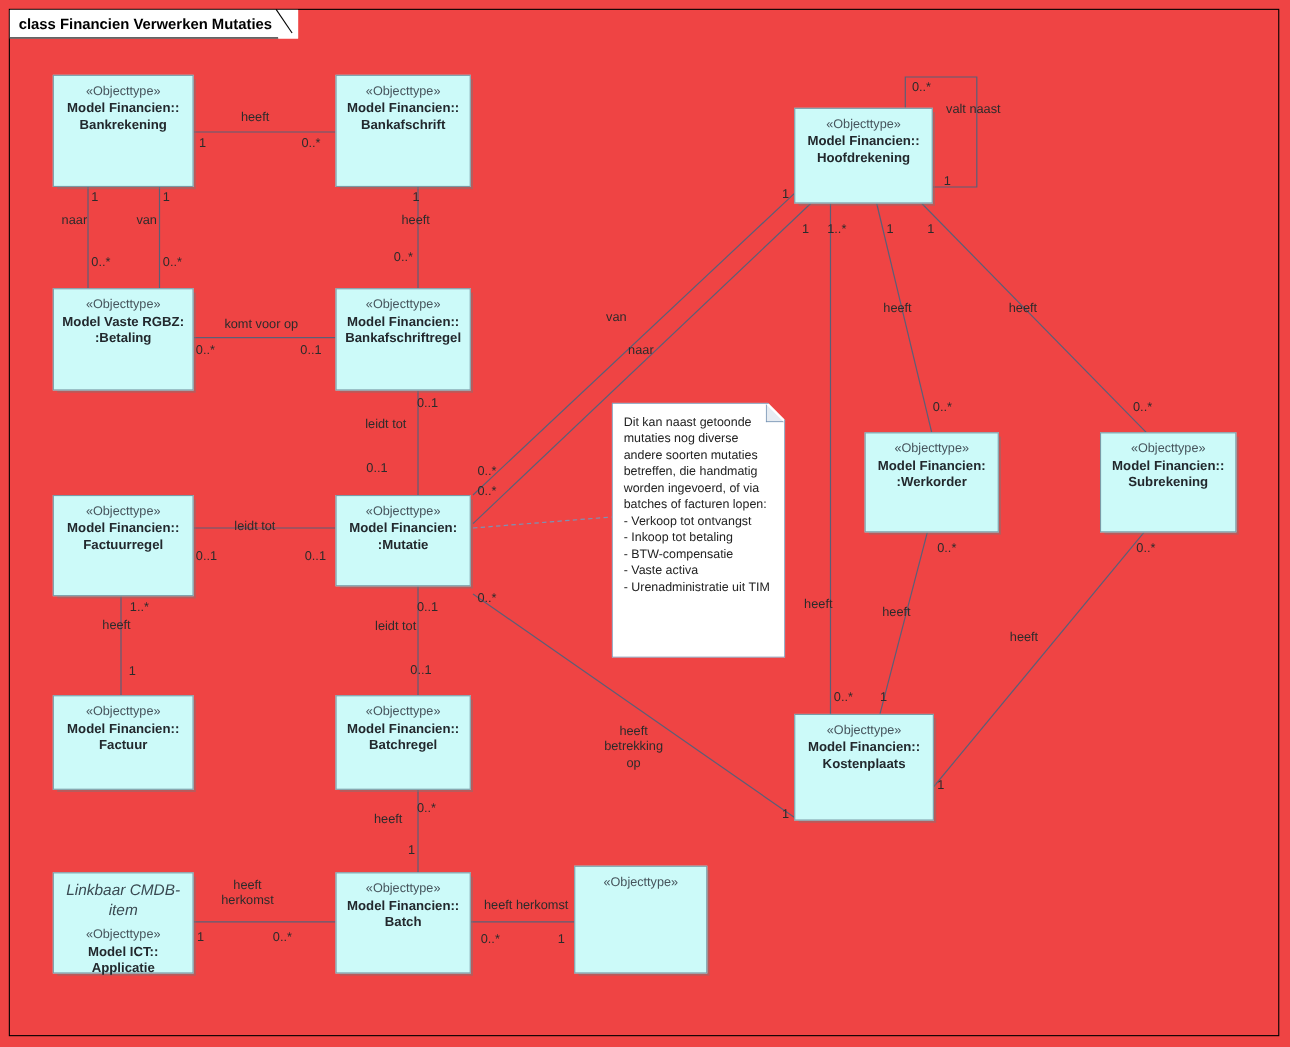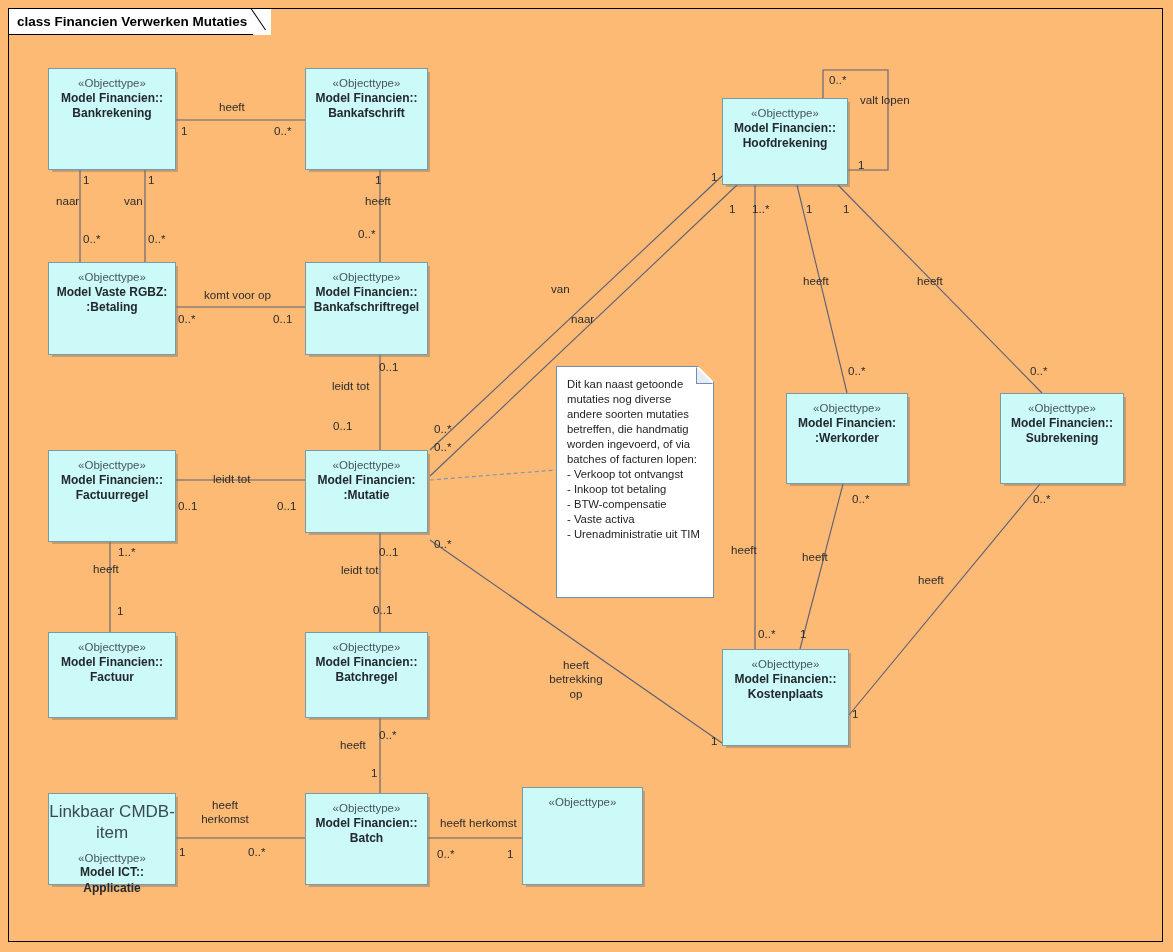--- a/index.html
+++ b/index.html
@@ -2,21 +2,21 @@
 <html><head>
 <meta charset="utf-8">
 <title>class Financien Verwerken Mutaties</title>
 <style>
   html,body{margin:0;padding:0;background:#ffffff;}
   body{font-family:"Liberation Sans","DejaVu Sans",sans-serif;}
   #canvas{
     position:relative;
     width:1173px;
     height:952px;
-    background:#fdba74;
+    background:#ef4444;
     overflow:hidden;
   }
   
   #frame{
     position:absolute;
     left:8px; top:8px;
     width:1155px; height:934px;
     border:1px solid #000000;
     box-sizing:border-box;
     background:transparent;
@@ -83,21 +83,22 @@
     box-shadow:3px 3px 0 -1px rgba(120,120,120,.45);
     box-sizing:border-box;
     z-index:4;
     display:flex;
     flex-direction:column;
     align-items:center;
     padding-top:7px;
     color:#2e3338;
   }
   .cls .tagline{
-    font-size:17px;
+    font-size:14px;
+    font-style:italic;
     color:#3a4a52;
     line-height:1.25;
     margin-bottom:7px;
     text-align:center;
     width:100%;
   }
   .cls .stereo{
     font-size:11.5px;
     color:#46545c;
     line-height:1.3;
@@ -355,21 +356,21 @@
   <div class="lbl ctr" style="left: 186px; top: 798px; width: 78px; white-space: pre-line;">heeft
 herkomst</div>
   <div class="lbl mult" style="left:179px; top:845px;">1</div>
   <div class="lbl mult" style="left:248px; top:845px;">0..*</div>
 
   <div class="lbl" style="left:440px; top:816px;">heeft herkomst</div>
   <div class="lbl mult" style="left:437px; top:847px;">0..*</div>
   <div class="lbl mult" style="left:507px; top:847px;">1</div>
 
   <div class="lbl mult" style="left:829px; top:73px;">0..*</div>
-  <div class="lbl" style="left:860px; top:93px;">valt lopen</div>
+  <div class="lbl" style="left:860px; top:93px;">valt naast</div>
   <div class="lbl mult" style="left:858px; top:158px;">1</div>
 
   <div class="lbl mult" style="left:434px; top:422px;">0..*</div>
   <div class="lbl" style="left:551px; top:282px;">van</div>
   <div class="lbl mult" style="left:711px; top:170px;">1</div>
 
   <div class="lbl mult" style="left:434px; top:440px;">0..*</div>
   <div class="lbl" style="left:571px; top:312px;">naar</div>
   <div class="lbl mult" style="left:729px; top:202px;">1</div>
 

